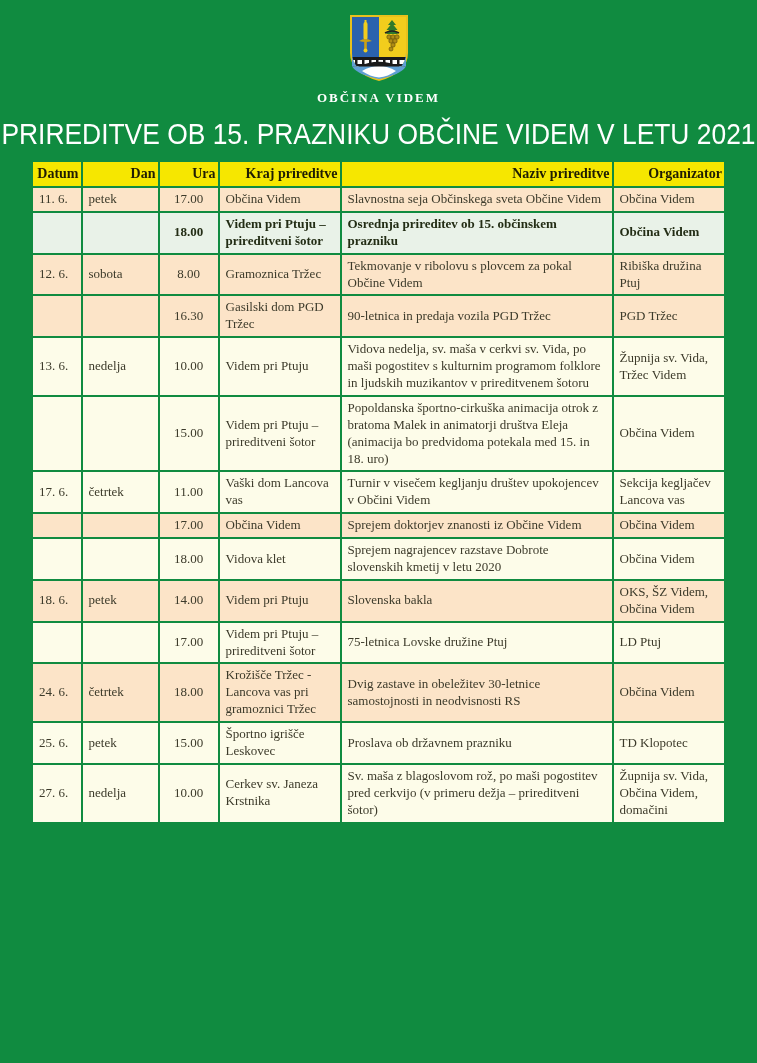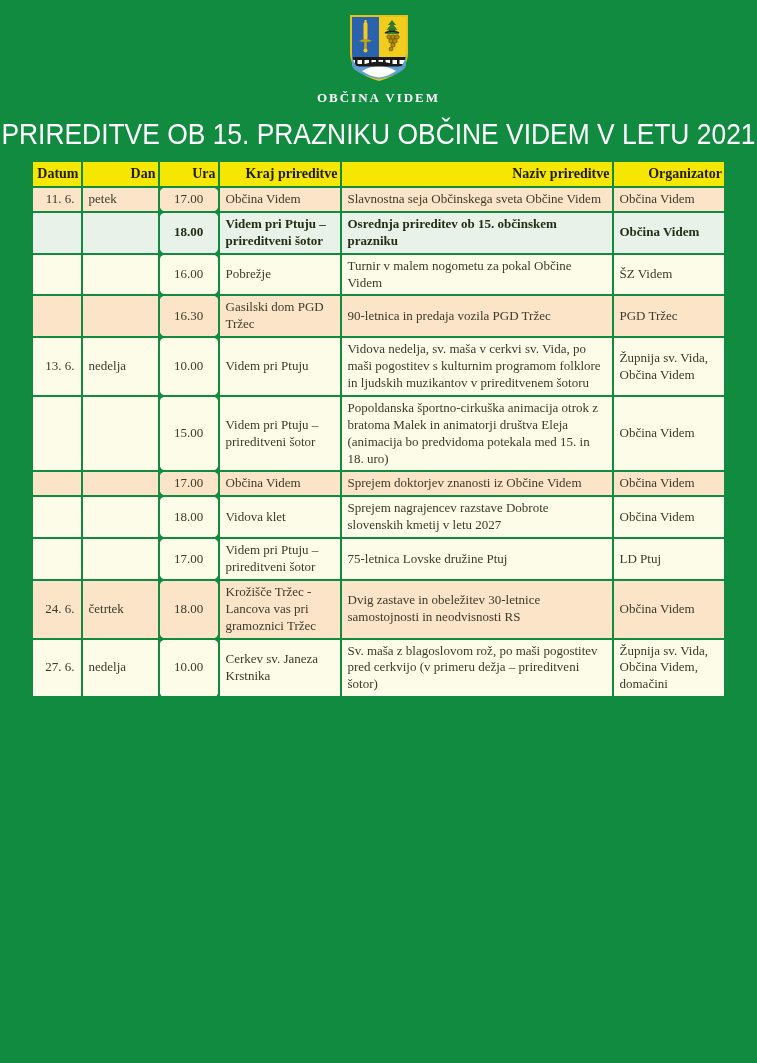--- a/index.html
+++ b/index.html
@@ -60,22 +60,22 @@
     font-size: 13px;
     line-height: 1.3;
     color: #3c3a2a;
     padding: 3px 6px;
     background: #fce4c8;
   }
   tr.row-peach td     { background: #fce4c8; }
   tr.row-cream td     { background: #fdfce9; }
   tr.row-highlight td { background: #e9f2e8; }
   tr.row-bold td      { font-weight: bold; color: #232d15; }
-  td.col-datum { text-align: right; }
-  td.col-ura   { text-align: center; border-radius: 8px; }
+  td.col-datum { text-align: left; }
+  td.col-ura   { text-align: center; }
   td.col-dan, td.col-kraj, td.col-naziv, td.col-organizator { text-align: left; }
 </style>
 </head>
 <body>
 
 <div class="page">
 
   <div class="crest-wrap">
     <svg width="62" height="70" viewBox="0 0 62 70">
 
@@ -155,83 +155,107 @@
           <td class="col-organizator">Občina Videm</td>
         </tr>
         <tr class="row-highlight row-bold">
           <td class="col-datum"></td>
           <td class="col-dan"></td>
           <td class="col-ura">18.00</td>
           <td class="col-kraj">Videm pri Ptuju – prireditveni šotor</td>
           <td class="col-naziv">Osrednja prireditev ob 15. občinskem prazniku</td>
           <td class="col-organizator">Občina Videm</td>
         </tr>
-        <tr class="row-cream">
-          <td class="col-datum"></td>
-          <td class="col-dan"></td>
-          <td class="col-ura">16.00</td>
-          <td class="col-kraj">Pobrežje</td>
-          <td class="col-naziv">Turnir v malem nogometu za pokal Občine Videm</td>
-          <td class="col-organizator">ŠZ Videm</td>
+        <tr class="row-peach">
+          <td class="col-datum">12. 6.</td>
+          <td class="col-dan">sobota</td>
+          <td class="col-ura">8.00</td>
+          <td class="col-kraj">Gramoznica Tržec</td>
+          <td class="col-naziv">Tekmovanje v ribolovu s plovcem za pokal Občine Videm</td>
+          <td class="col-organizator">Ribiška družina Ptuj</td>
         </tr>
         <tr class="row-peach">
           <td class="col-datum"></td>
           <td class="col-dan"></td>
           <td class="col-ura">16.30</td>
           <td class="col-kraj">Gasilski dom PGD Tržec</td>
           <td class="col-naziv">90-letnica in predaja vozila PGD Tržec</td>
           <td class="col-organizator">PGD Tržec</td>
         </tr>
         <tr class="row-cream">
           <td class="col-datum">13. 6.</td>
           <td class="col-dan">nedelja</td>
           <td class="col-ura">10.00</td>
           <td class="col-kraj">Videm pri Ptuju</td>
           <td class="col-naziv">Vidova nedelja, sv. maša v cerkvi sv. Vida, po maši pogostitev s kulturnim programom folklore in ljudskih muzikantov v prireditvenem šotoru</td>
-          <td class="col-organizator">Župnija sv. Vida, Občina Videm</td>
+          <td class="col-organizator">Župnija sv. Vida, Tržec Videm</td>
         </tr>
         <tr class="row-cream">
           <td class="col-datum"></td>
           <td class="col-dan"></td>
           <td class="col-ura">15.00</td>
           <td class="col-kraj">Videm pri Ptuju – prireditveni šotor</td>
           <td class="col-naziv">Popoldanska športno-cirkuška animacija otrok z bratoma Malek in animatorji društva Eleja (animacija bo predvidoma potekala med 15. in 18. uro)</td>
           <td class="col-organizator">Občina Videm</td>
         </tr>
+        <tr class="row-cream">
+          <td class="col-datum">17. 6.</td>
+          <td class="col-dan">četrtek</td>
+          <td class="col-ura">11.00</td>
+          <td class="col-kraj">Vaški dom Lancova vas</td>
+          <td class="col-naziv">Turnir v visečem kegljanju društev upokojencev v Občini Videm</td>
+          <td class="col-organizator">Sekcija kegljačev Lancova vas</td>
+        </tr>
         <tr class="row-peach">
           <td class="col-datum"></td>
           <td class="col-dan"></td>
           <td class="col-ura">17.00</td>
           <td class="col-kraj">Občina Videm</td>
           <td class="col-naziv">Sprejem doktorjev znanosti iz Občine Videm</td>
           <td class="col-organizator">Občina Videm</td>
         </tr>
         <tr class="row-cream">
           <td class="col-datum"></td>
           <td class="col-dan"></td>
           <td class="col-ura">18.00</td>
           <td class="col-kraj">Vidova klet</td>
-          <td class="col-naziv">Sprejem nagrajencev razstave Dobrote slovenskih kmetij v letu 2027</td>
-          <td class="col-organizator">Občina Videm</td>
+          <td class="col-naziv">Sprejem nagrajencev razstave Dobrote slovenskih kmetij v letu 2020</td>
+          <td class="col-organizator">Občina Videm</td>
+        </tr>
+        <tr class="row-peach">
+          <td class="col-datum">18. 6.</td>
+          <td class="col-dan">petek</td>
+          <td class="col-ura">14.00</td>
+          <td class="col-kraj">Videm pri Ptuju</td>
+          <td class="col-naziv">Slovenska bakla</td>
+          <td class="col-organizator">OKS, ŠZ Videm, Občina Videm</td>
         </tr>
         <tr class="row-cream">
           <td class="col-datum"></td>
           <td class="col-dan"></td>
           <td class="col-ura">17.00</td>
           <td class="col-kraj">Videm pri Ptuju – prireditveni šotor</td>
           <td class="col-naziv">75-letnica Lovske družine Ptuj</td>
           <td class="col-organizator">LD Ptuj</td>
         </tr>
         <tr class="row-peach">
           <td class="col-datum">24. 6.</td>
           <td class="col-dan">četrtek</td>
           <td class="col-ura">18.00</td>
           <td class="col-kraj">Krožišče Tržec - Lancova vas pri gramoznici Tržec</td>
           <td class="col-naziv">Dvig zastave in obeležitev 30-letnice samostojnosti in neodvisnosti RS</td>
           <td class="col-organizator">Občina Videm</td>
+        </tr>
+        <tr class="row-cream">
+          <td class="col-datum">25. 6.</td>
+          <td class="col-dan">petek</td>
+          <td class="col-ura">15.00</td>
+          <td class="col-kraj">Športno igrišče Leskovec</td>
+          <td class="col-naziv">Proslava ob državnem prazniku</td>
+          <td class="col-organizator">TD Klopotec</td>
         </tr>
         <tr class="row-cream">
           <td class="col-datum">27. 6.</td>
           <td class="col-dan">nedelja</td>
           <td class="col-ura">10.00</td>
           <td class="col-kraj">Cerkev sv. Janeza Krstnika</td>
           <td class="col-naziv">Sv. maša z blagoslovom rož, po maši pogostitev pred cerkvijo (v primeru dežja – prireditveni šotor)</td>
           <td class="col-organizator">Župnija sv. Vida, Občina Videm, domačini</td>
         </tr>
       </tbody>

